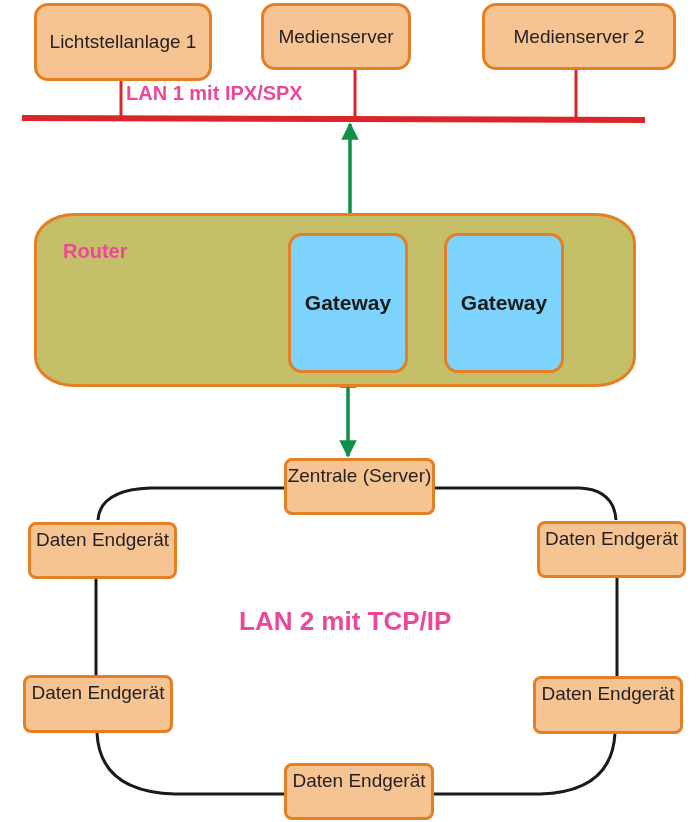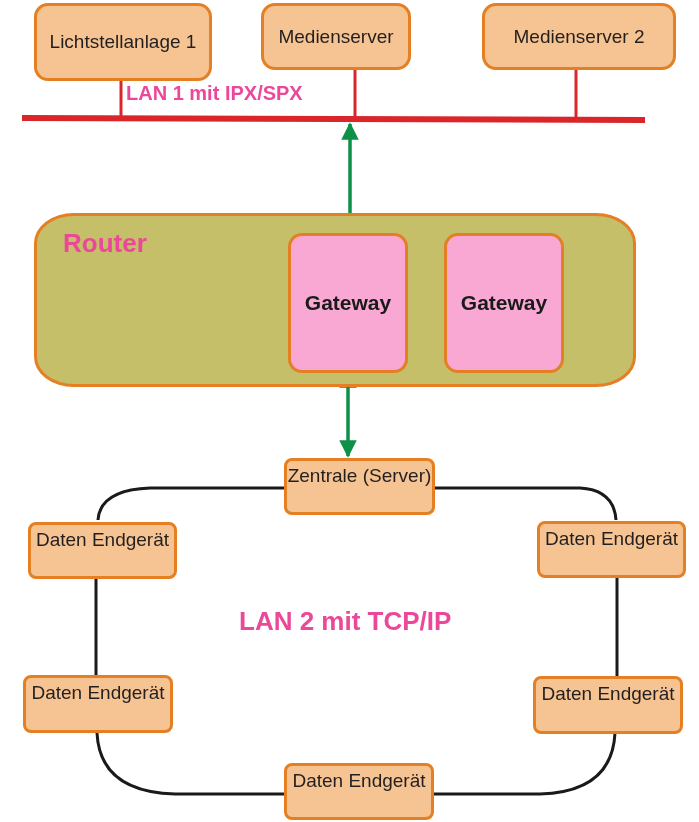--- a/index.html
+++ b/index.html
@@ -7,21 +7,21 @@
          font-family: "Liberation Sans", sans-serif; }
   svg.diagram { position: absolute; left: 0; top: 0; }
   .node { position: absolute; box-sizing: border-box; background: #f6c492;
           border: 3px solid #e57f24; border-radius: 8px; color: #231f20;
           font-size: 19px; display: flex; justify-content: center; }
   .node.top { align-items: center; border-radius: 14px; }
   .node.ring { align-items: flex-start; padding-top: 0; line-height: 22px;
                white-space: nowrap; font-size: 19px; }
   .router { position: absolute; box-sizing: border-box; background: #c5bf69;
             border: 3px solid #e57f24; border-radius: 40px / 30px; }
-  .gateway { position: absolute; box-sizing: border-box; background: #f9a8d4;
+  .gateway { position: absolute; box-sizing: border-box; background: #7dd3fc;
              border: 3px solid #e57f24; border-radius: 14px;
              display: flex; align-items: center; justify-content: center;
              font-weight: bold; font-size: 21px; color: #1a1a1a; }
   .label-bold { position: absolute; font-weight: bold; color: #ec4899; white-space: nowrap; }
 </style>
 </head>
 <body>
 
 <svg class="diagram" width="699" height="822">
   <defs>
@@ -52,21 +52,21 @@
 </div>
 <div class="node top" style="left:261px; top:3px; width:150px; height:67px;">
   <span>Medienserver</span>
 </div>
 <div class="node top" style="left:482px; top:3px; width:194px; height:67px;">
   <span>Medienserver 2</span>
 </div>
 <div class="label-bold" style="left:126px; top:82px; font-size:20px;">LAN 1 mit IPX/SPX</div>
 
 <div class="router" style="left:34px; top:213px; width:602px; height:174px;"></div>
-<div class="label-bold" style="left:63px; top:228px; font-size:26px;">Router</div>
+<div class="label-bold" style="left:63px; top:240px; font-size:20px;">Router</div>
 <div class="gateway" style="left:288px; top:233px; width:120px; height:140px;">
   <span>Gateway</span>
 </div>
 <div class="gateway" style="left:444px; top:233px; width:120px; height:140px;">
   <span>Gateway</span>
 </div>
 
 <div class="node ring" style="left:284px; top:458px; width:151px; height:57px;">
   <span style="margin-top:4px;">Zentrale (Server)</span>
 </div>

